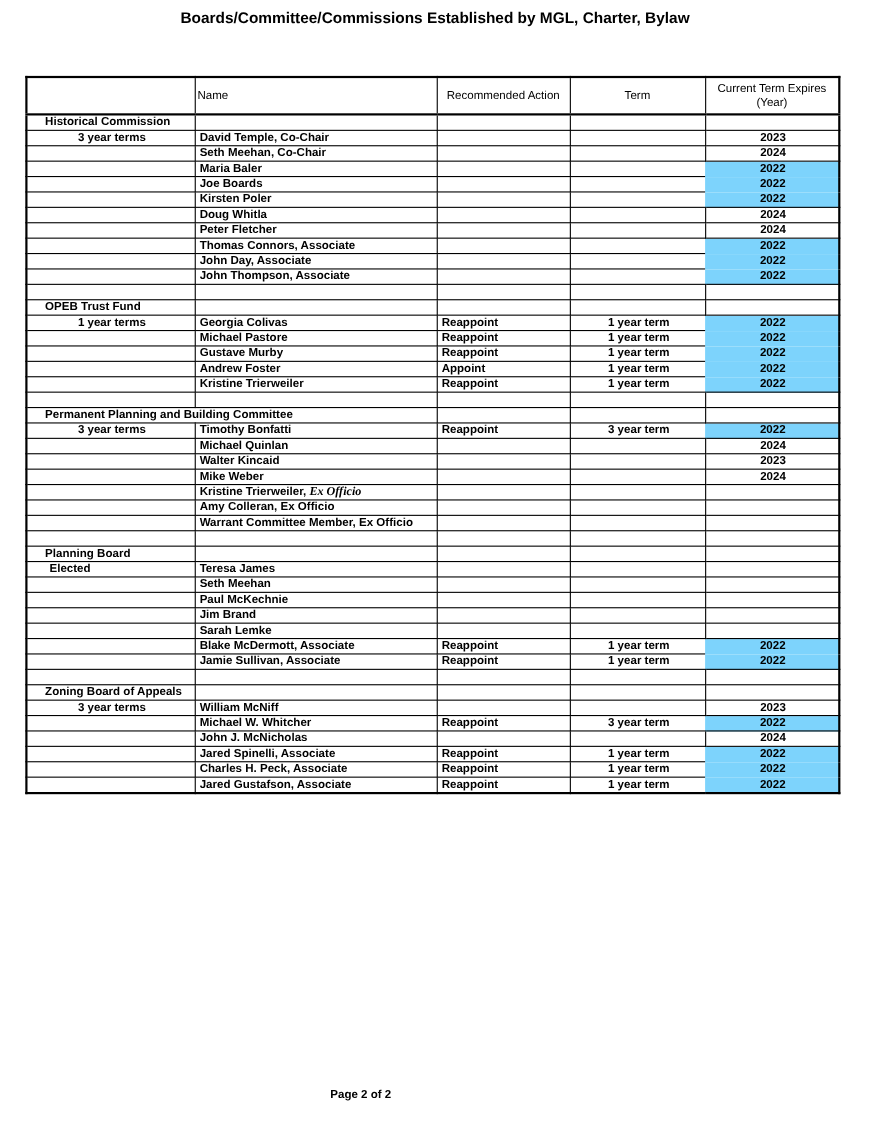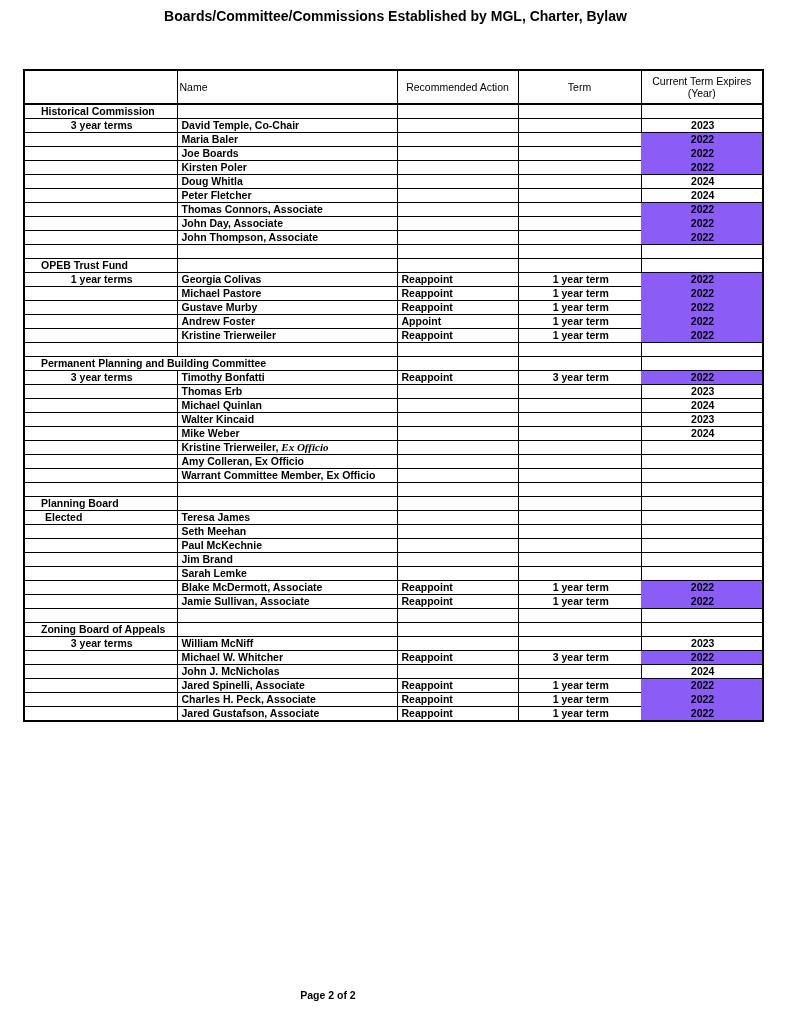--- a/index.html
+++ b/index.html
@@ -32,21 +32,21 @@
     overflow:visible;vertical-align:middle;
   }
   .board-table th.h-name{text-align:left;}
   td.c0{text-align:center;}
   td.c0.left{text-align:left;padding-left:20px;}
   td.c1{text-align:left;}
   td.c2{text-align:left;}
   td.c3{text-align:center;margin-left:20px;}
   td.c4{text-align:center;}
   td.section-cell{text-align:left;padding-left:16px;}
-  td.shaded{background:#8b5cf6;}
+  td.shaded{background:#7dd3fc;}
   td.no-left{border-left:0;}
   td.no-right{border-right:0;}
   td.no-top{border-top:0;}
   td.no-bottom{border-bottom:0;}
   .italic-suffix{font-family:"Liberation Serif",serif;font-style:italic;font-weight:bold;font-size:11px;}
 </style>
 </head>
 <body>
 
 <div class="doc-title">Boards/Committee/Commissions Established by MGL, Charter, Bylaw</div>
@@ -81,20 +81,27 @@
       </tr>
       <tr>
         <td class="c0">3 year terms</td>
         <td class="c1">David Temple, Co-Chair</td>
         <td class="c2"></td>
         <td class="c3"></td>
         <td class="c4">2023</td>
       </tr>
       <tr>
         <td class="c0"></td>
+        <td class="c1">Seth Meehan, Co-Chair</td>
+        <td class="c2"></td>
+        <td class="c3"></td>
+        <td class="c4">2024</td>
+      </tr>
+      <tr>
+        <td class="c0"></td>
         <td class="c1">Maria Baler</td>
         <td class="c2"></td>
         <td class="c3 no-right"></td>
         <td class="c4 shaded no-left no-bottom">2022</td>
       </tr>
       <tr>
         <td class="c0"></td>
         <td class="c1">Joe Boards</td>
         <td class="c2"></td>
         <td class="c3 no-right"></td>
@@ -203,27 +210,20 @@
         <td class="c2"></td>
         <td class="c3"></td>
         <td class="c4"></td>
       </tr>
       <tr>
         <td class="c0">3 year terms</td>
         <td class="c1">Timothy Bonfatti</td>
         <td class="c2">Reappoint</td>
         <td class="c3 no-right">3 year term</td>
         <td class="c4 shaded no-left">2022</td>
-      </tr>
-      <tr>
-        <td class="c0"></td>
-        <td class="c1">Thomas Erb</td>
-        <td class="c2"></td>
-        <td class="c3"></td>
-        <td class="c4">2023</td>
       </tr>
       <tr>
         <td class="c0"></td>
         <td class="c1">Michael Quinlan</td>
         <td class="c2"></td>
         <td class="c3"></td>
         <td class="c4">2024</td>
       </tr>
       <tr>
         <td class="c0"></td>

